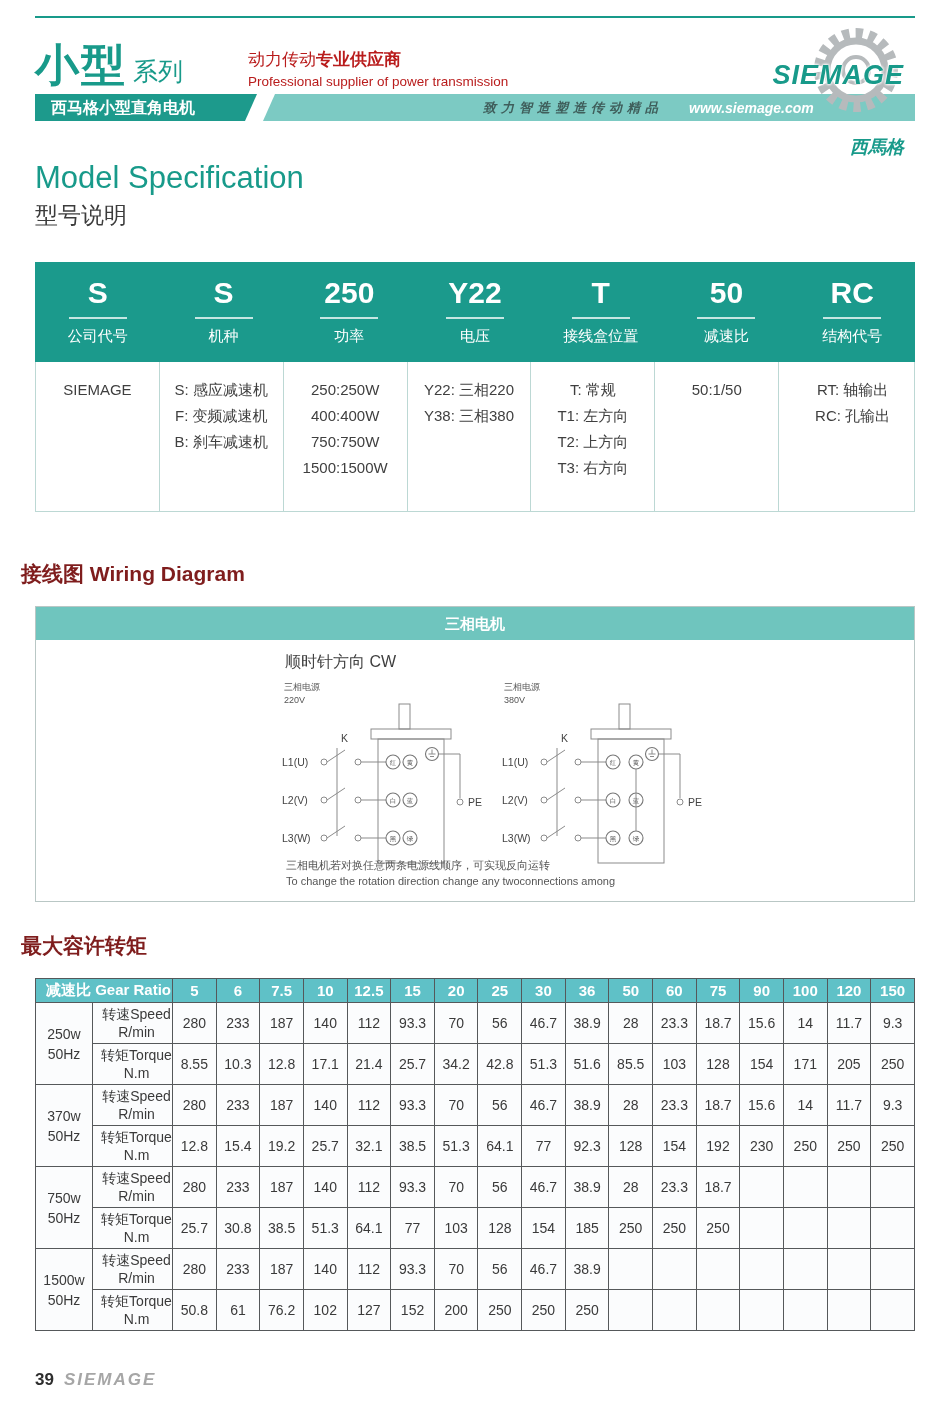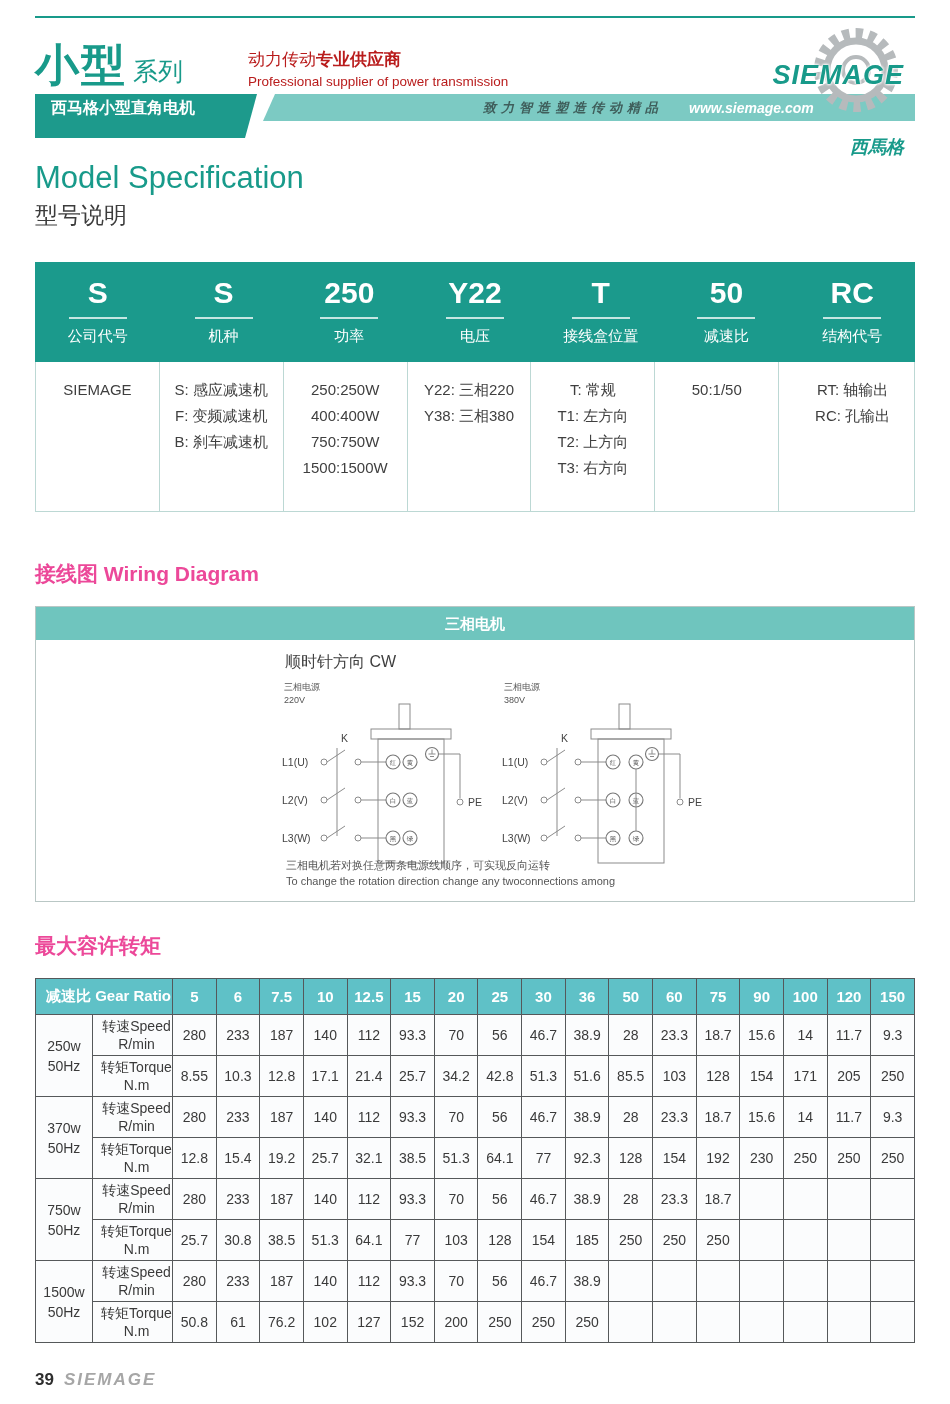--- a/index.html
+++ b/index.html
@@ -9,21 +9,21 @@
   
   .top-rule { position:absolute; left:35px; right:35px; top:16px; height:2px; background:#189a8a; }
   .series { position:absolute; left:35px; top:36px; color:#189a8a; white-space:nowrap; }
   .series .main { font-size:44px; font-weight:bold; letter-spacing:2px; }
   .series .sub { font-size:25px; margin-left:6px; }
   .slogan { position:absolute; left:248px; top:48px; color:#b91c1c; }
   .slogan .l1 { font-size:17px; }
   .slogan .l1 b { font-weight:bold; }
   .slogan .l2 { font-size:13.5px; margin-top:3px; }
   .banner { position:absolute; left:35px; right:35px; top:94px; height:27px; }
-  .banner-dark { position:absolute; left:0; top:0; width:222px; height:44px; background:#1d9a8c;
+  .banner-dark { position:absolute; left:0; top:0; width:222px; height:27px; background:#1d9a8c;
     color:#fff; font-weight:bold; font-size:16px; line-height:27px; padding-left:16px;
     clip-path:polygon(0 0, 100% 0, calc(100% - 12px) 100%, 0 100%); }
   .banner-light { position:absolute; left:228px; right:0; top:0; height:27px; background:#7ccac3;
     clip-path:polygon(12px 0, 100% 0, 100% 100%, 0 100%); display:flex; align-items:center; }
   .banner-light .tagline { margin-left:220px; font-size:13px; letter-spacing:5px; color:#3f5e5b; font-weight:bold;font-style:italic; }
   .banner-light .site { margin-left:26px; font-size:14px; font-weight:bold; font-style:italic; color:#ffffff; }
   .logo { position:absolute; right:28px; top:18px; width:165px; height:110px; }
   .logo svg { position:absolute; right:8px; top:0; }
   .logo .word { position:absolute; right:18px; top:42px; color:#189a8a; font-size:27px; font-weight:bold;
     font-style:italic; letter-spacing:1px; text-shadow:0 0 3px #fff,0 0 3px #fff,0 0 3px #fff; }
@@ -40,21 +40,21 @@
   .mt-header .mcol { flex:1; text-align:center; color:#fff; padding-top:14px; }
   .mcol .code { font-size:30px; font-weight:bold; display:block; }
   .mcol .rule { display:block; width:58px; height:2px; background:rgba(255,255,255,.75); margin:7px auto 8px; }
   .mcol .clabel { font-size:15px; display:block; }
   .mt-body { display:flex; height:150px; border:1px solid #bcd8d4; border-top:none; }
   .mt-body .mcell { flex:1; border-right:1px solid #bcd8d4; text-align:center; padding-top:15px;
     font-size:15px; color:#3f3f3f; line-height:26px; }
   .mt-body .mcell:last-child { border-right:none;padding-left:12px; }
 
   
-  .sec-title { position:absolute; left:35px; font-size:21px; font-weight:bold; color:#ec4899; }
+  .sec-title { position:absolute; left:21px; font-size:21px; font-weight:bold; color:#7f1d1d; }
   #wiring-title { top:560px; }
   .wiring-box { position:absolute; left:35px; right:35px; top:606px; height:296px; border:1px solid #b9c7c5; }
   .wiring-head { height:33px; background:#6fc5be; color:#fff; font-weight:bold; font-size:15px;
     text-align:center; line-height:33px; }
   .wiring-content { position:relative; height:284px; }
   .cw-label { position:absolute; left:249px; top:12px; font-size:16px; color:#3f3f3f; }
   .diagrams { position:absolute; left:244px; top:34px; display:flex; gap:8px; }
   .wiring-note { position:absolute; left:250px; top:218px; color:#555; }
   .wiring-note .nz { font-size:11px; }
   .wiring-note .ne { font-size:11px; margin-top:2px; }
@@ -63,21 +63,21 @@
   svg .w { stroke:#8b8b8b; stroke-width:1; fill:none; }
   svg .node { fill:#fff; stroke:#8b8b8b; stroke-width:1; }
   svg .term { fill:none; stroke:#777; stroke-width:1.1; }
   svg .tchar { font-size:6.5px; fill:#555; text-anchor:middle; }
 
   
   #torque-title { top:932px; }
   .torque-table { position:absolute; left:35px; right:35px; top:978px; }
   table.tq { width:100%; border-collapse:collapse; table-layout:fixed; }
   table.tq th, table.tq td { border:1px solid #55585a; }
-  table.tq thead th { background:#5fc1c7; color:#fff; font-size:15px; font-weight:bold; height:36px; }
+  table.tq thead th { background:#5fc1c7; color:#fff; font-size:15px; font-weight:bold; height:24px; }
   th.corner { text-align:left; padding-left:10px; }
   table.tq td { height:41px; background:#fbfcfd; color:#3a3a3a; font-size:14px; text-align:center; }
   td.group { font-size:14.5px; line-height:20px; }
   td.rowlab { text-align:left; padding-left:8px; font-size:13.5px; line-height:18px; }
 
   
   .footer { position:absolute; left:35px; top:1370px; display:flex; align-items:baseline; gap:10px; }
   .footer .pg { font-size:17px; font-weight:bold; color:#2e2e2e; }
   .footer .brand { font-size:17px; font-weight:bold; font-style:italic; color:#a6a6a6; letter-spacing:2px; }
 </style>

